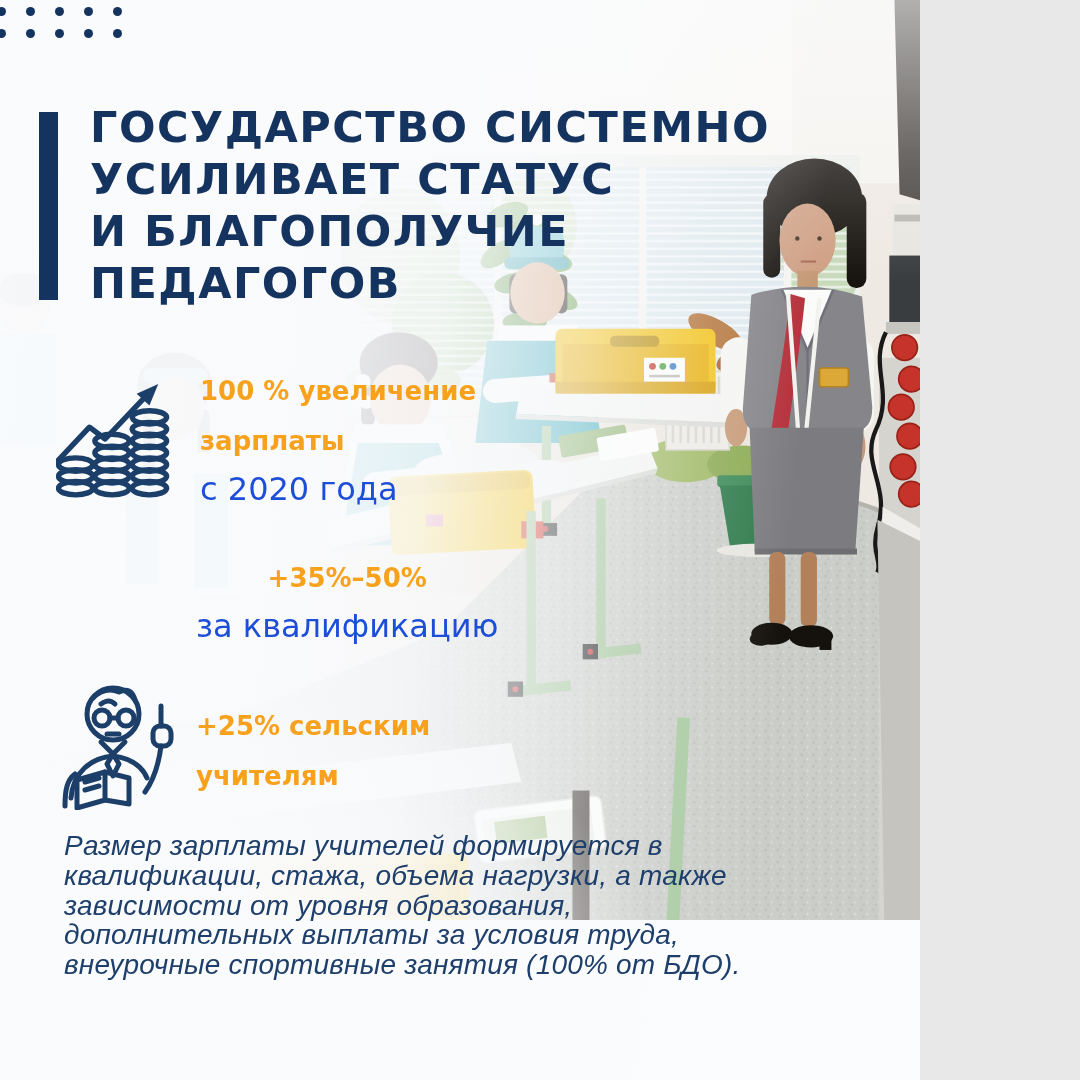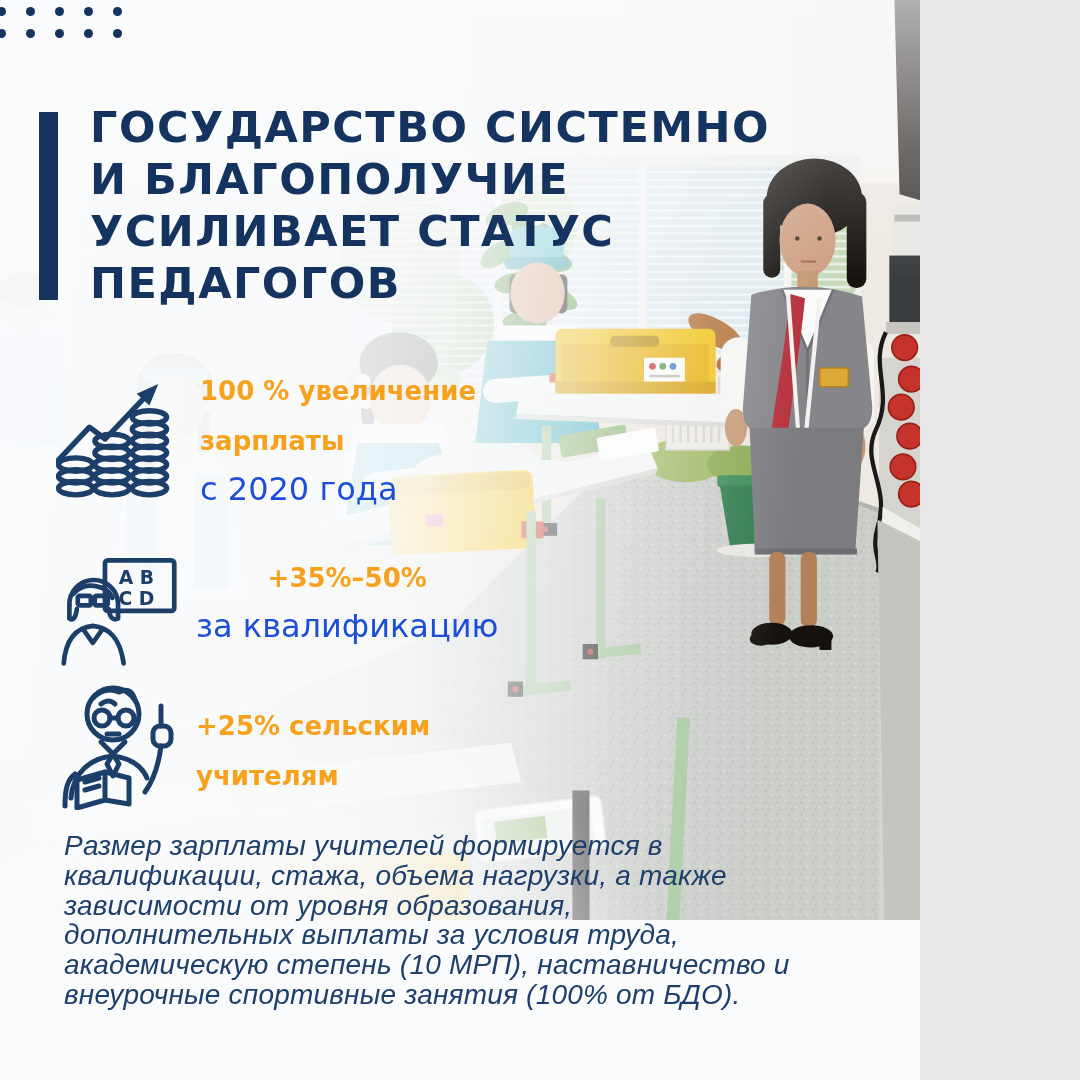--- a/index.html
+++ b/index.html
@@ -273,22 +273,22 @@
       <i></i>
       <i></i>
       <i></i>
       <i></i>
   </div>
 
   <div class="ui accent-bar"></div>
 
   <h1 class="ui headline" style="margin:0;">
     <span>ГОСУДАРСТВО СИСТЕМНО</span>
+    <span>УСИЛИВАЕТ СТАТУС</span>
     <span>И БЛАГОПОЛУЧИЕ</span>
-    <span>УСИЛИВАЕТ СТАТУС</span>
     <span>ПЕДАГОГОВ</span>
   </h1>
 
   <div class="ui stat-icon icon1">
     <svg viewBox="0 0 120 124" fill="none" stroke="currentColor" stroke-width="5.5" stroke-linecap="round" stroke-linejoin="round">
       <g>
         <ellipse cx="20" cy="112" rx="17.5" ry="6.8"></ellipse>
           <ellipse cx="20" cy="100" rx="17.5" ry="6.8"></ellipse>
           <ellipse cx="20" cy="88" rx="17.5" ry="6.8"></ellipse>
         <ellipse cx="57" cy="112" rx="17.5" ry="6.8"></ellipse>
@@ -307,35 +307,20 @@
       <polyline points="0,86 34,50 50,62 90,20"></polyline>
       <polygon points="104,6 95,28 82,16" fill="currentColor" stroke="none"></polygon>
     </svg>
   </div>
   <div class="ui stat-text text1">
     <div class="hl">100 % увеличение</div>
     <div class="hl">зарплаты</div>
     <div class="sub">с 2020 года</div>
   </div>
 
-  <div class="ui stat-icon icon2">
-    <svg viewBox="0 0 126 122" fill="none" stroke="currentColor" stroke-width="5" stroke-linecap="round" stroke-linejoin="round">
-      <rect x="48" y="8" width="74" height="54" rx="3"></rect>
-      <text x="85" y="33" stroke="none" fill="currentColor" font-family="DejaVu Sans, sans-serif" font-weight="bold" font-size="20" letter-spacing="7" text-anchor="middle">AB</text>
-      <text x="85" y="56" stroke="none" fill="currentColor" font-family="DejaVu Sans, sans-serif" font-weight="bold" font-size="20" letter-spacing="7" text-anchor="middle">CD</text>
-      <path d="M10,56 A26,26 0 1 1 62,54 L62,70 Q54,74 52,60"></path>
-      <path d="M10,56 L10,70 Q16,74 18,60"></path>
-      <path d="M14,44 Q24,32 40,36 Q52,38 56,48"></path>
-      <rect x="19" y="46" width="14" height="10" rx="2"></rect>
-      <rect x="37" y="46" width="14" height="10" rx="2"></rect>
-      <line x1="33" y1="50" x2="37" y2="50"></line>
-      <path d="M4,118 C6,92 18,80 35,78 C52,80 64,90 68,118"></path>
-      <path d="M25,82 L35,96 L45,82"></path>
-    </svg>
-  </div>
   <div class="ui stat-text text2">
     <div class="hl">+35%–50%</div>
     <div class="sub">за квалификацию</div>
   </div>
 
   <div class="ui stat-icon icon3">
     <svg viewBox="0 0 124 130" fill="none" stroke="currentColor" stroke-width="5" stroke-linecap="round" stroke-linejoin="round">
       <circle cx="56" cy="34" r="26"></circle>
       <path d="M36,18 Q48,6 62,12 Q74,6 78,20"></path>
       <path d="M44,24 Q52,18 58,24"></path>
@@ -359,21 +344,20 @@
   <div class="ui stat-text text3">
     <div class="hl">+25% сельским</div>
     <div class="hl">учителям</div>
   </div>
 
   <div class="ui note">
     <span>Размер зарплаты учителей формируется в</span>
     <span>квалификации, стажа, объема нагрузки, а также</span>
     <span>зависимости от уровня образования,</span>
     <span>дополнительных выплаты за условия труда,</span>
-    <span>академическую степень (10 МРП), наставничество и</span>
     <span>внеурочные спортивные занятия (100% от БДО).</span>
   </div>
 
   <div class="ui page-badge">
     <span>4</span>
   </div>
   <div class="ui arrow-btn">
     <svg width="60" height="26" viewBox="0 0 64 28">
       <line x1="6" y1="14" x2="44" y2="14" stroke="#ffffff" stroke-width="3.5"></line>
       <polygon points="42,5 60,14 42,23" fill="#ffffff"></polygon>

